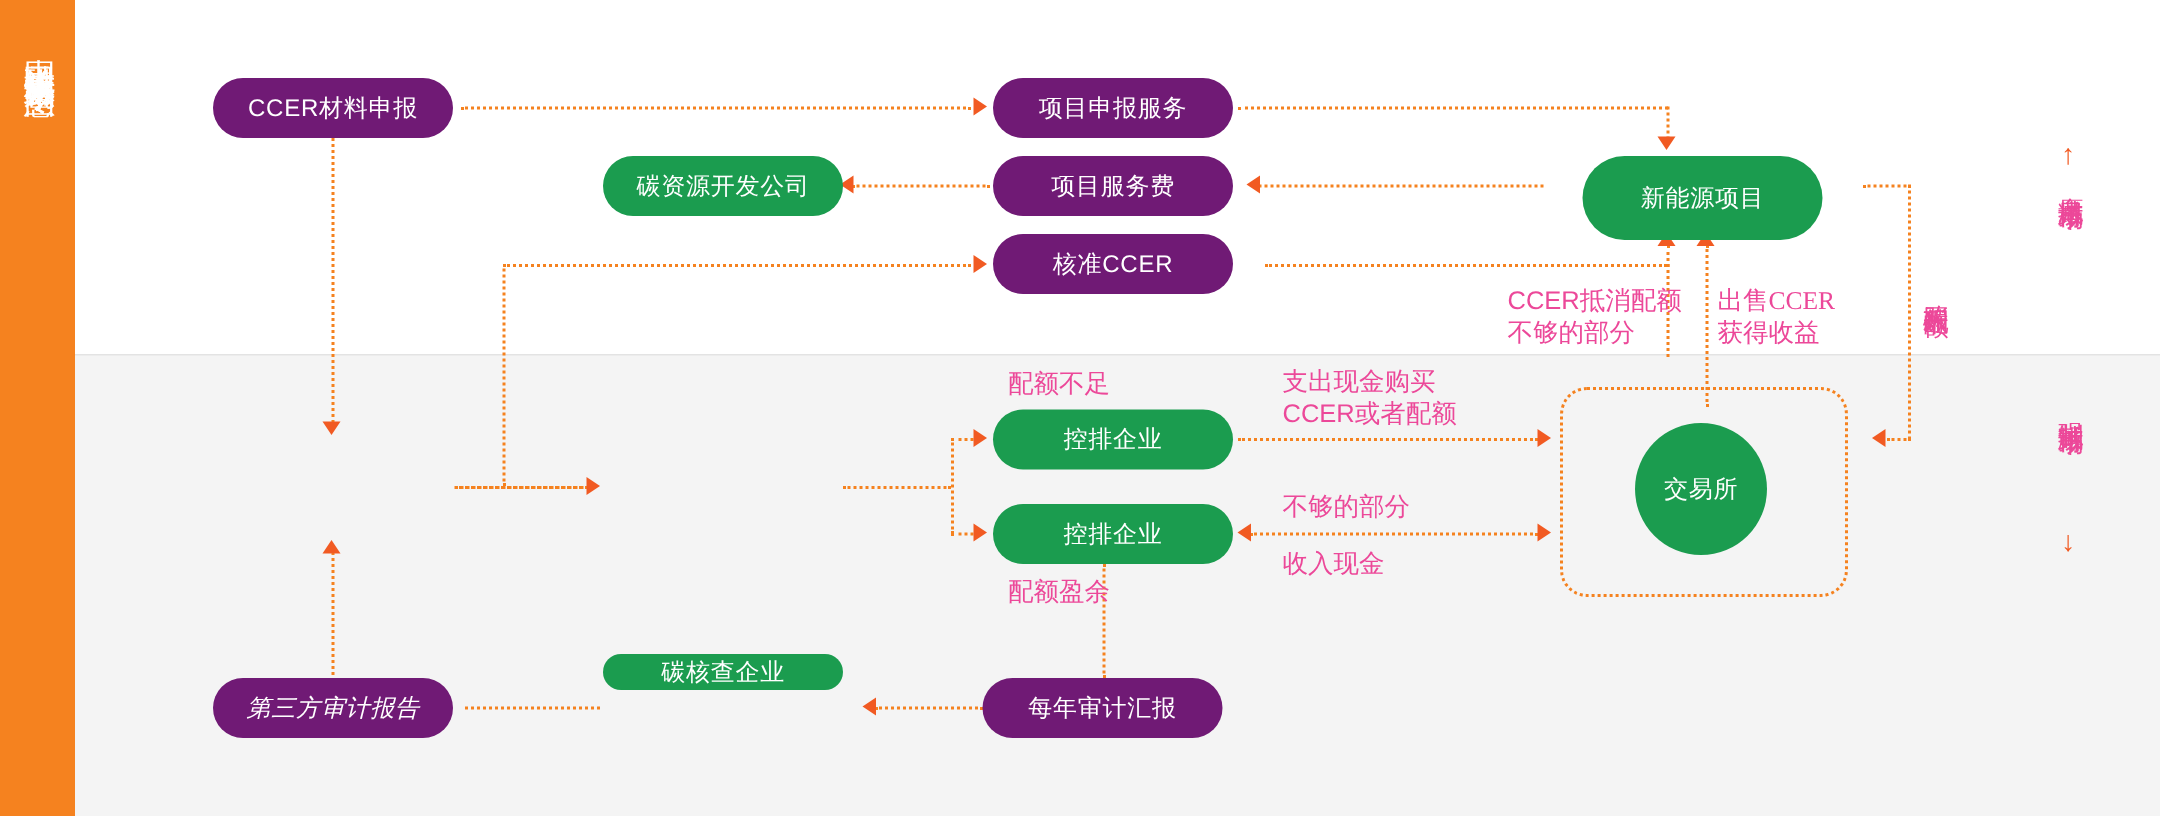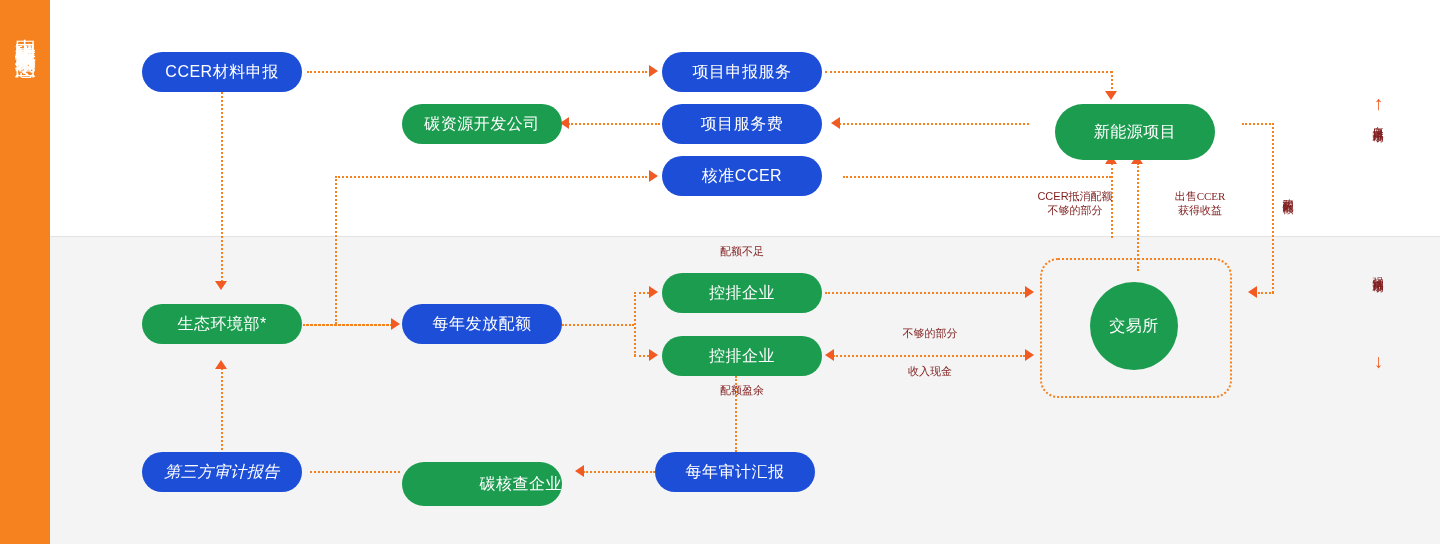--- a/index.html
+++ b/index.html
@@ -28,28 +28,28 @@
     font-size:21px;line-height:1.28;letter-spacing:2px;
     margin-top:22px;white-space:nowrap;
   }
 
   
   .node{
     position:absolute;display:flex;align-items:center;justify-content:center;
     color:#ffffff;font-size:16px;border-radius:999px;
     white-space:nowrap;z-index:20;letter-spacing:.5px;
   }
-  .node.orange{background:#1d4ed8;}
+  .node.orange{background:#701a75;}
   .node.green{background:#1B9C4F;}
   .node.circle{border-radius:50%;}
 
   
   .lbl{
-    position:absolute;color:#7f1d1d;font-size:11px;line-height:1.25;
-    text-align:center;white-space:pre-line;z-index:18;
+    position:absolute;color:#ec4899;font-size:17px;line-height:1.25;
+    white-space:pre-line;z-index:18;
   }
   .lbl.vert{
     writing-mode:vertical-rl;text-orientation:upright;
     white-space:nowrap;letter-spacing:1px;line-height:1;
   }
 
   
   .hline{position:absolute;height:0;border-top:2px dotted #F5821F;z-index:10;}
   .vline{position:absolute;width:0;border-left:2px dotted #F5821F;z-index:10;}
 
@@ -161,64 +161,60 @@
   </div>
 
   <div class="node orange" style="left:662px;top:104px;width:160px;height:40px;">
     <span>项目服务费</span>
   </div>
 
   <div class="node green" style="left:1055px;top:104px;width:160px;height:56px;">
     <span>新能源项目</span>
   </div>
 
-  <div class="node green" style="left:142px;top:304px;width:160px;height:40px;">
-    <span>生态环境部*</span>
-  </div>
-
-  <div class="node orange" style="left:402px;top:304px;width:160px;height:40px;">
-    <span>每年发放配额</span>
-  </div>
+
 
   <div class="node green" style="left:662px;top:273px;width:160px;height:40px;">
     <span>控排企业</span>
   </div>
 
   <div class="node green" style="left:662px;top:336px;width:160px;height:40px;">
     <span>控排企业</span>
   </div>
 
   <div class="node green circle" style="left:1090px;top:282px;width:88px;height:88px;">
     <span>交易所</span>
   </div>
 
   <div class="node orange" style="left:142px;top:452px;width:160px;height:40px;font-style:italic;">
     <span>第三方审计报告</span>
   </div>
 
-  <div class="node green" style="left:402px;top:462px;width:160px;height:44px;justify-content:flex-end;">
+  <div class="node green" style="left:402px;top:436px;width:160px;height:24px;">
     <span>碳核查企业</span>
   </div>
 
   <div class="node orange" style="left:655px;top:452px;width:160px;height:40px;">
     <span>每年审计汇报</span>
   </div>
 
   <div class="lbl" style="left:1005px;top:190px;width:140px;">CCER抵消配额
 不够的部分</div>
 
   <div class="lbl" style="left:1145px;top:190px;width:110px;font-family:Liberation Serif, serif;">出售CCER
 获得收益</div>
 
   <div class="lbl vert" style="left:1282px;top:190px;">购买碳配额</div>
 
   <div class="lbl" style="left:672px;top:245px;width:140px;">配额不足</div>
 
   <div class="lbl" style="left:672px;top:384px;width:140px;">配额盈余</div>
 
+  <div class="lbl" style="left:855px;top:244px;width:150px;">支出现金购买
+CCER或者配额</div>
 
   <div class="lbl" style="left:855px;top:327px;width:150px;">不够的部分</div>
 
   <div class="lbl" style="left:855px;top:365px;width:150px;">收入现金</div>
 
   <div class="mkt-arrow" style="left:1374px;top:94px;">↑</div>
   <div class="lbl vert" style="left:1372px;top:118px;">自愿减排市场</div>
 
   <div class="lbl vert" style="left:1372px;top:268px;">强制减排市场</div>
   <div class="mkt-arrow" style="left:1374px;top:352px;">↓</div>

